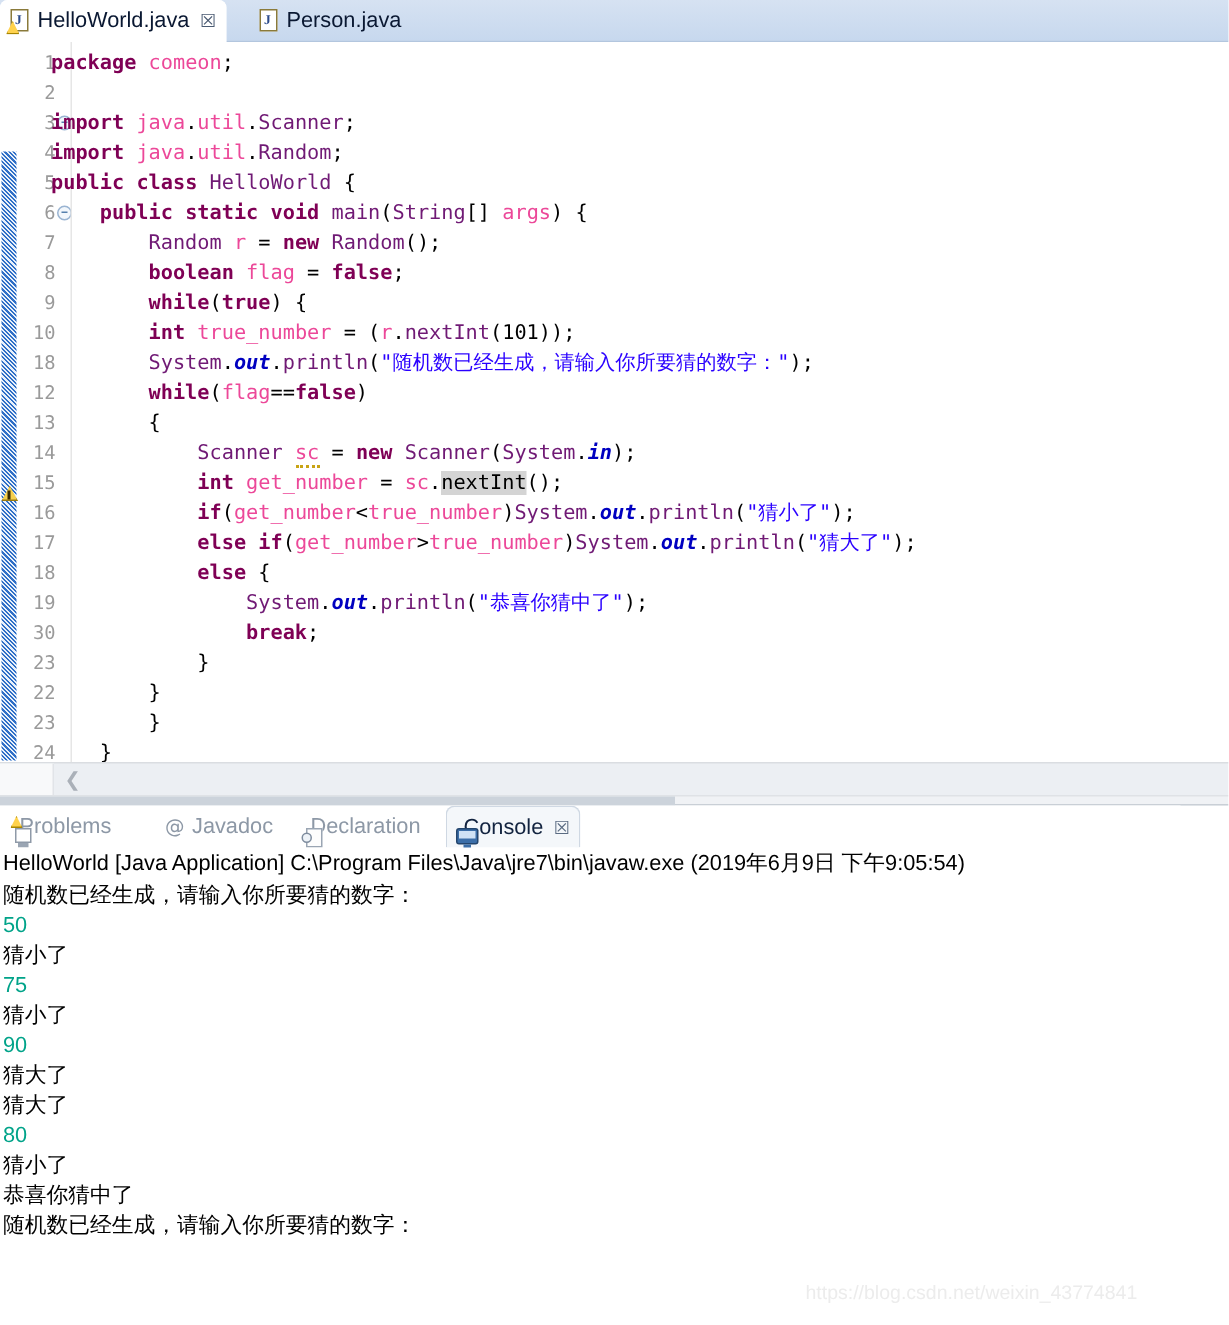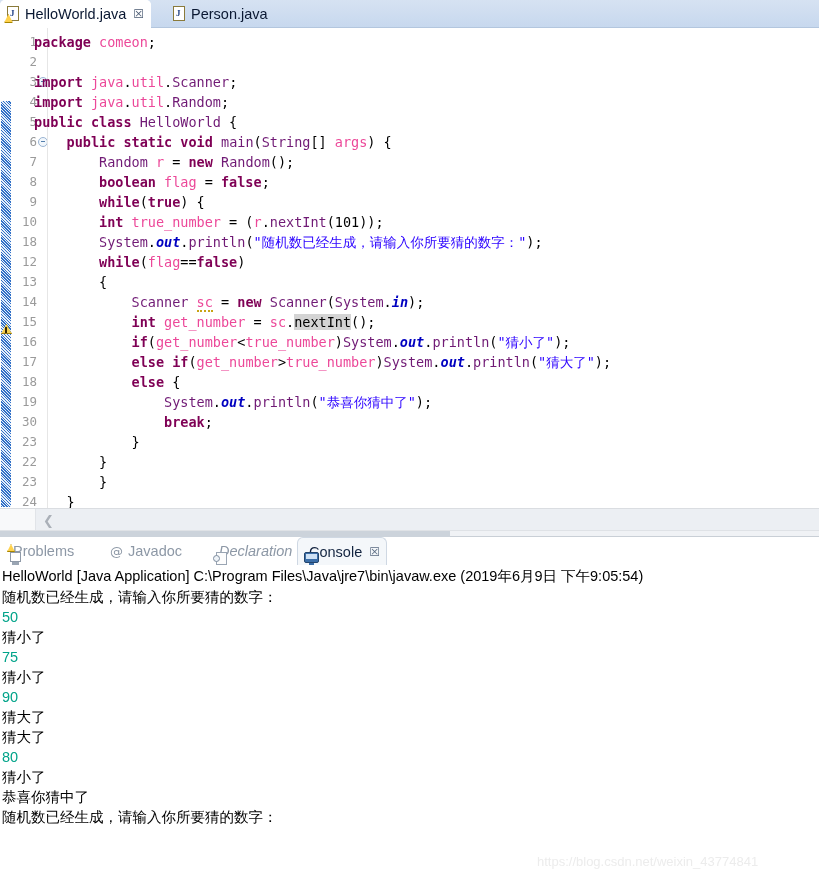--- a/index.html
+++ b/index.html
@@ -391,21 +391,21 @@
   <div class="view-tabs">
     <div id="view-tabs-host">
         <div class="vtab inactive" style="left: 2px;">
           <span><span class="ic-problems"><span class="body"></span><span class="base"></span><span class="wb"></span></span></span>
           <span class="vlabel">Problems</span>
         </div>
         <div class="vtab inactive" style="left: 104px;">
           <span><span class="ic-javadoc">@</span></span>
           <span class="vlabel">Javadoc</span>
         </div>
-        <div class="vtab inactive" style="left: 208px; font-style: italic;">
+        <div class="vtab inactive" style="left: 196px;">
           <span><span class="ic-decl"><span class="pg"></span><span class="mg"></span></span></span>
           <span class="vlabel">Declaration</span>
         </div>
         <div class="vtab active" style="left: 297px;">
           <span><span class="ic-console"><span class="mon"></span><span class="scr"></span><span class="stand"></span></span></span>
           <span class="vlabel">Console</span>
           <span class="vclose">☒</span>
         </div>
       </div>
   </div>

